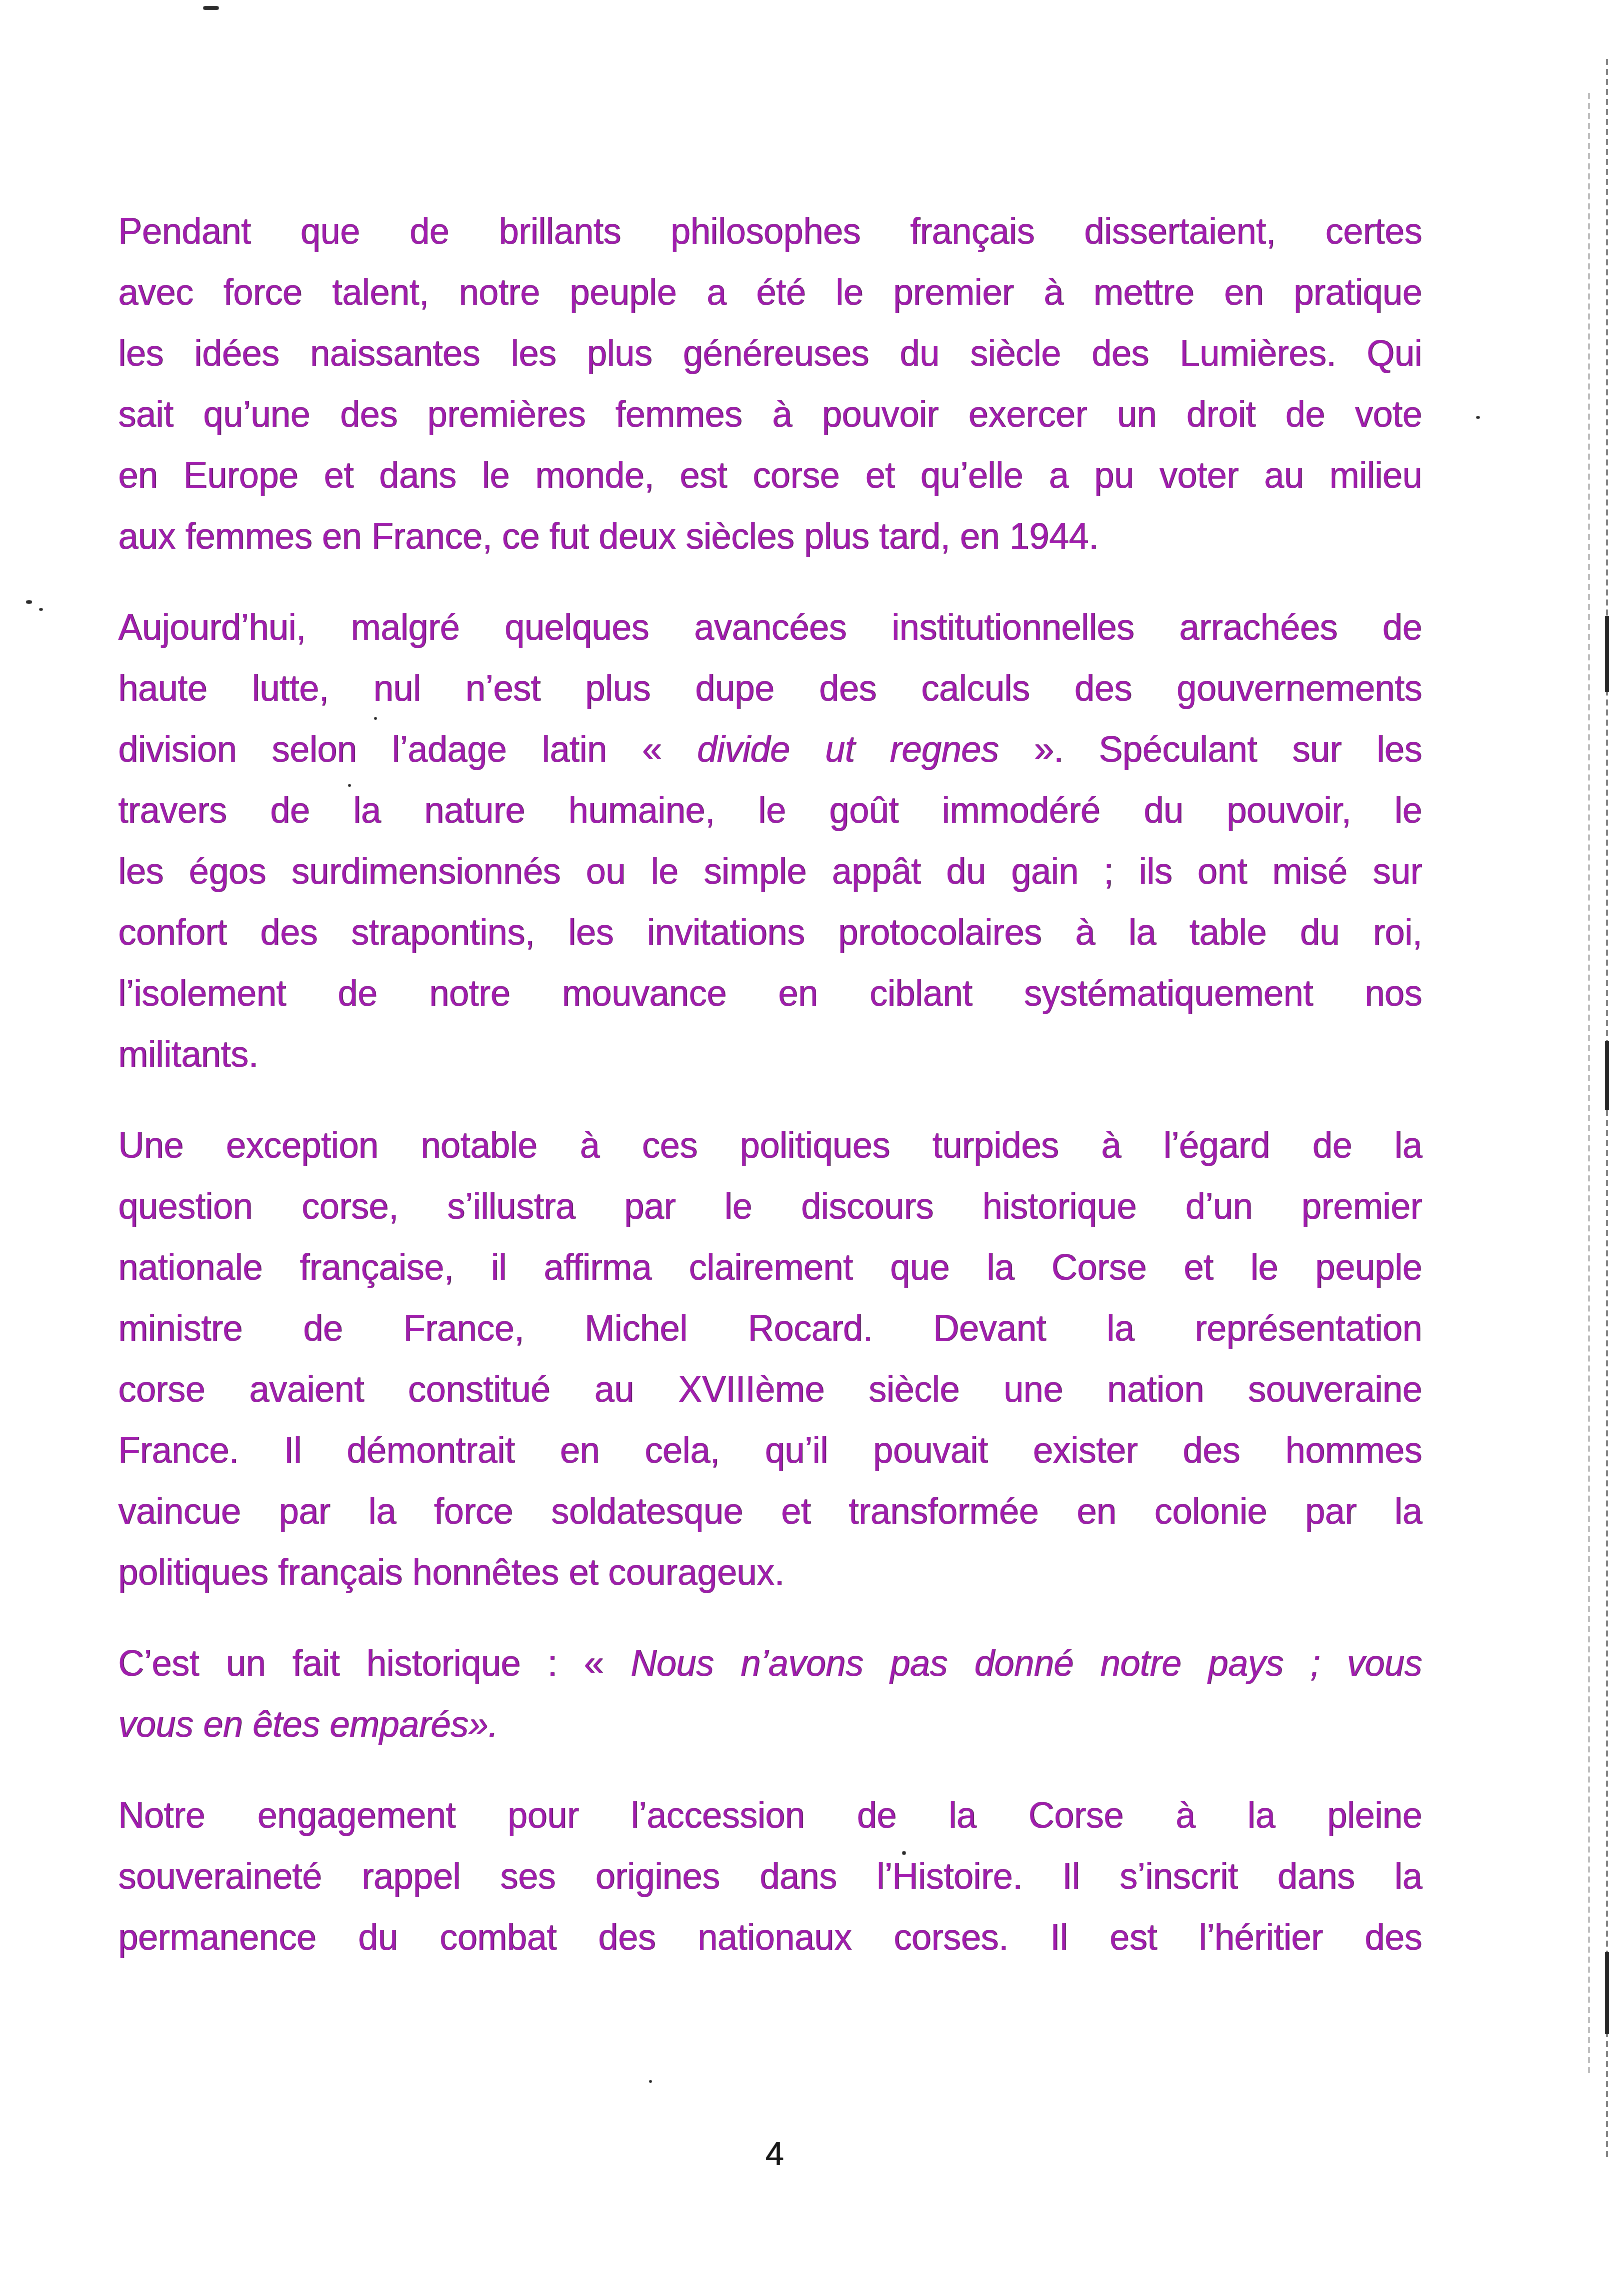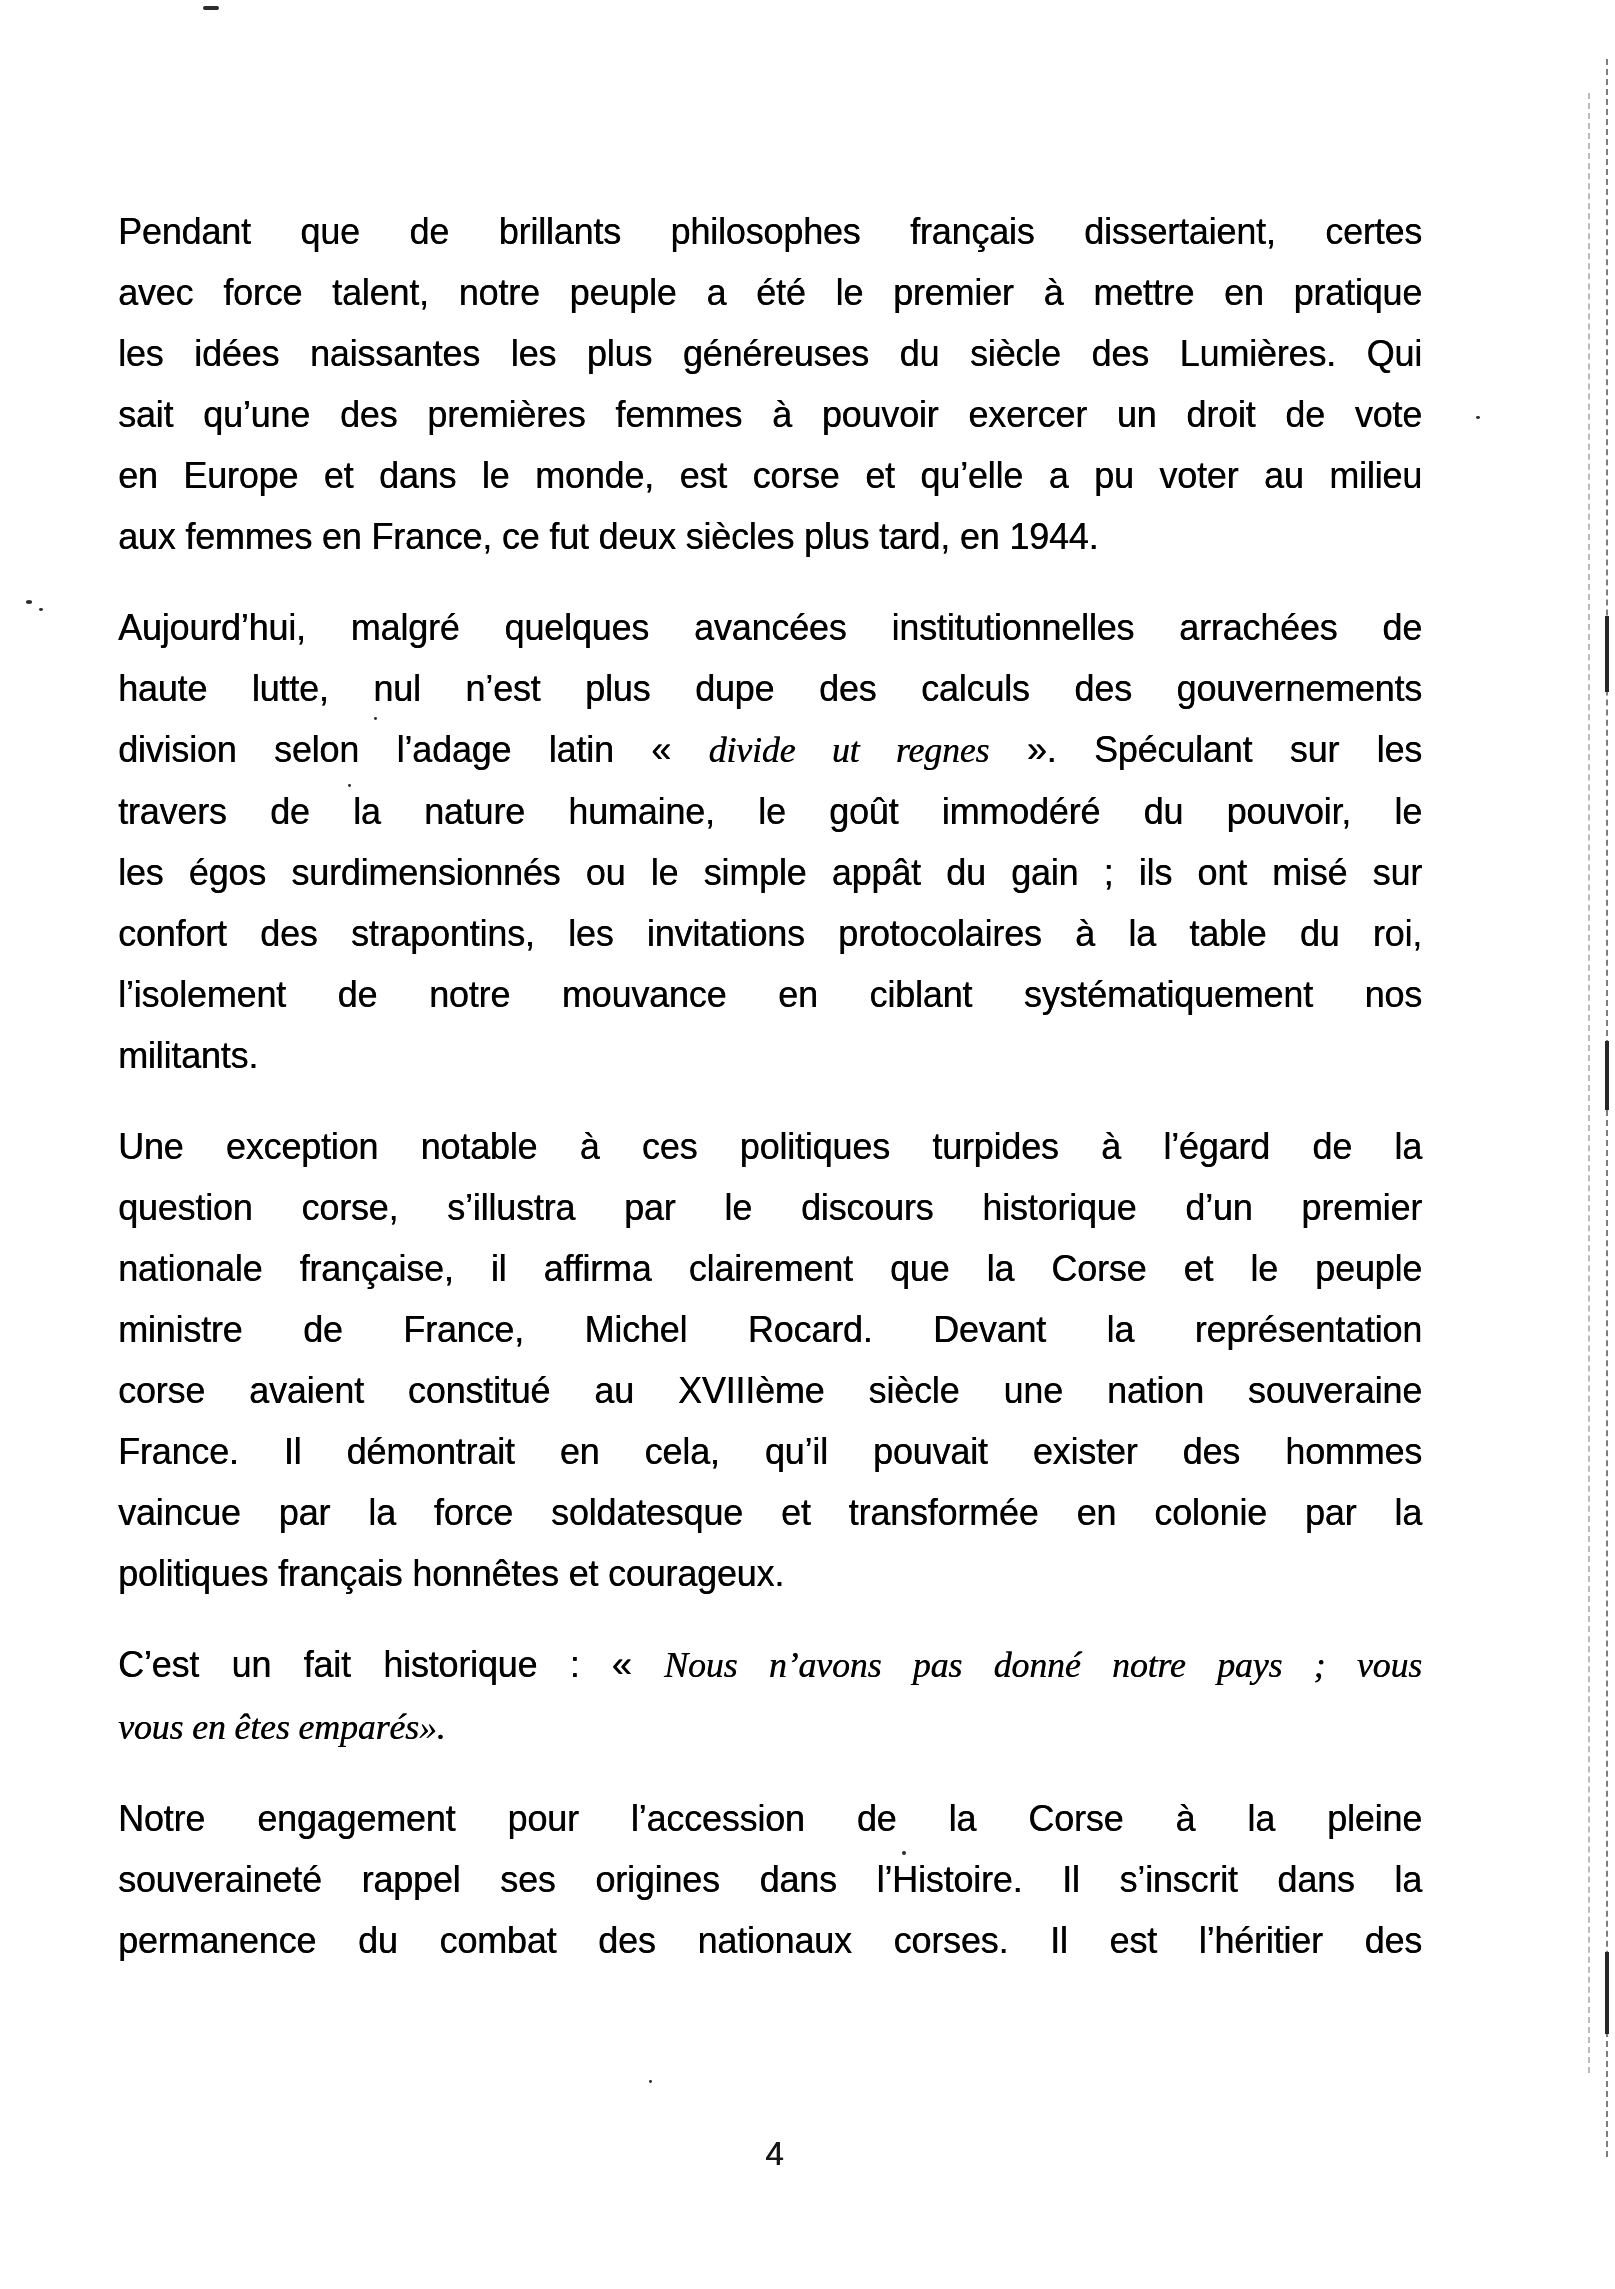--- a/index.html
+++ b/index.html
@@ -9,30 +9,30 @@
     height:2290px;
     background:#ffffff;
     overflow:hidden;
     font-family:"Liberation Sans","DejaVu Sans",sans-serif;
   }
   .text-block {
     position:absolute;
     left:118px;
     top:201px;
     width:1304px;
-    color:#000000;
+    color:#a21caf;
     font-size:36px;
     line-height:61px;
     letter-spacing:-0.2px;
     text-shadow:0.4px 0 0 #1a1a1a;
   }
   .para { margin:0 0 30px 0; }
   .line { text-align:justify; text-align-last:justify; }
   .line.last-left { text-align-last:left; }
-  .seg.italic { font-style:italic;font-family:Liberation Serif, serif; }
+  .seg.italic { font-style:italic; }
   .page-number {
     position:absolute;
     left:740px;
     top:2135px;
     width:69px;
     text-align:center;
     font-size:33px;
     color:#161616;
     text-shadow:0.4px 0 0 #1a1a1a;
   }

